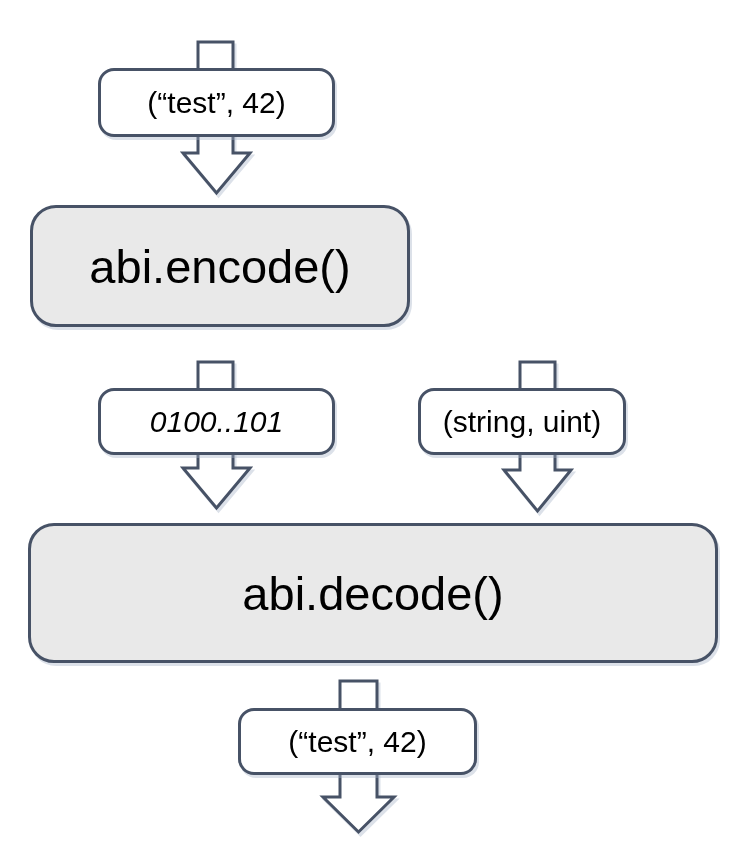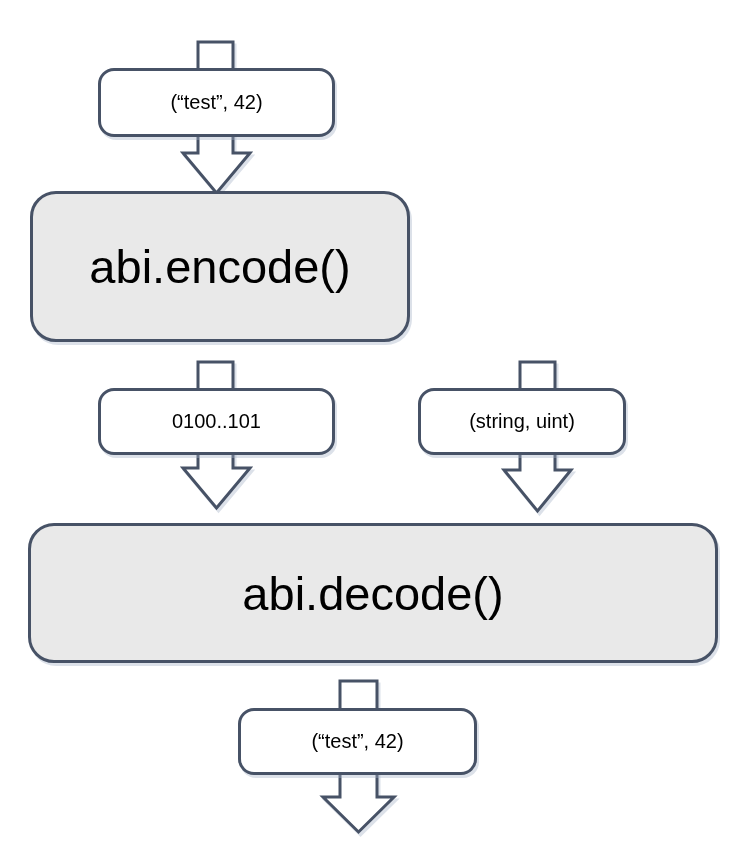--- a/index.html
+++ b/index.html
@@ -37,30 +37,30 @@
     display: flex; align-items: center; justify-content: center;
     border: 3px solid var(--stroke);
     color: var(--text-color);
     text-align: center;
     white-space: nowrap;
     box-shadow: 2px 3px 0 rgba(164,176,196,0.38);
   }
   .node-label {
     background: var(--label-fill);
     border-radius: 16px;
-    font-size: 20px;
+    font-size: 30px;
   }
   .node-process {
     background: var(--process-fill);
     border-radius: 26px;
     font-size: 47px;
   }
   .n-input  { left: 98px;  top: 68px;  width: 237px; height: 69px; }
-  .n-encode { left: 30px;  top: 191px; width: 380px; height: 151px; }
-  .n-bytes  { left: 98px;  top: 388px; width: 237px; height: 67px; }
+  .n-encode { left: 30px;  top: 205px; width: 380px; height: 122px; }
+  .n-bytes  { left: 98px;  top: 388px; width: 237px; height: 67px; font-style: italic; }
   .n-types  { left: 418px; top: 388px; width: 208px; height: 67px; }
   .n-decode { left: 28px;  top: 523px; width: 690px; height: 140px; }
   .n-output { left: 238px; top: 708px; width: 239px; height: 67px; }
 </style>
 </head>
 <body>
 
 <div class="canvas">
 
   <svg class="arrow-layer" viewBox="0 0 748 860">

